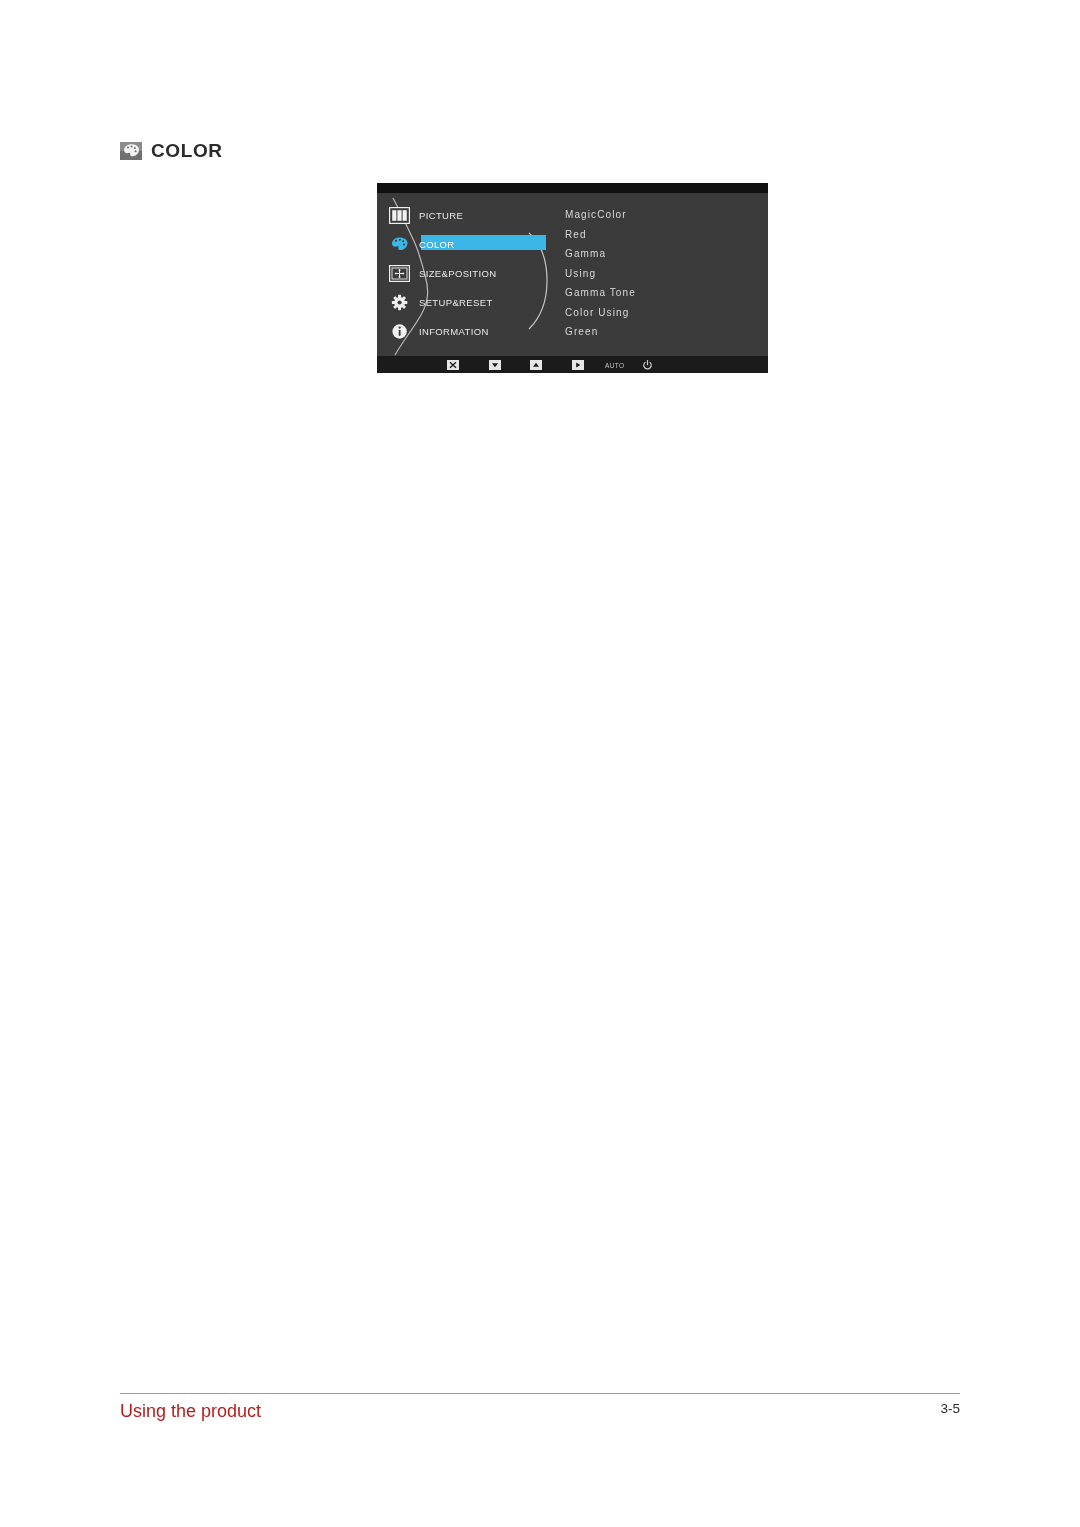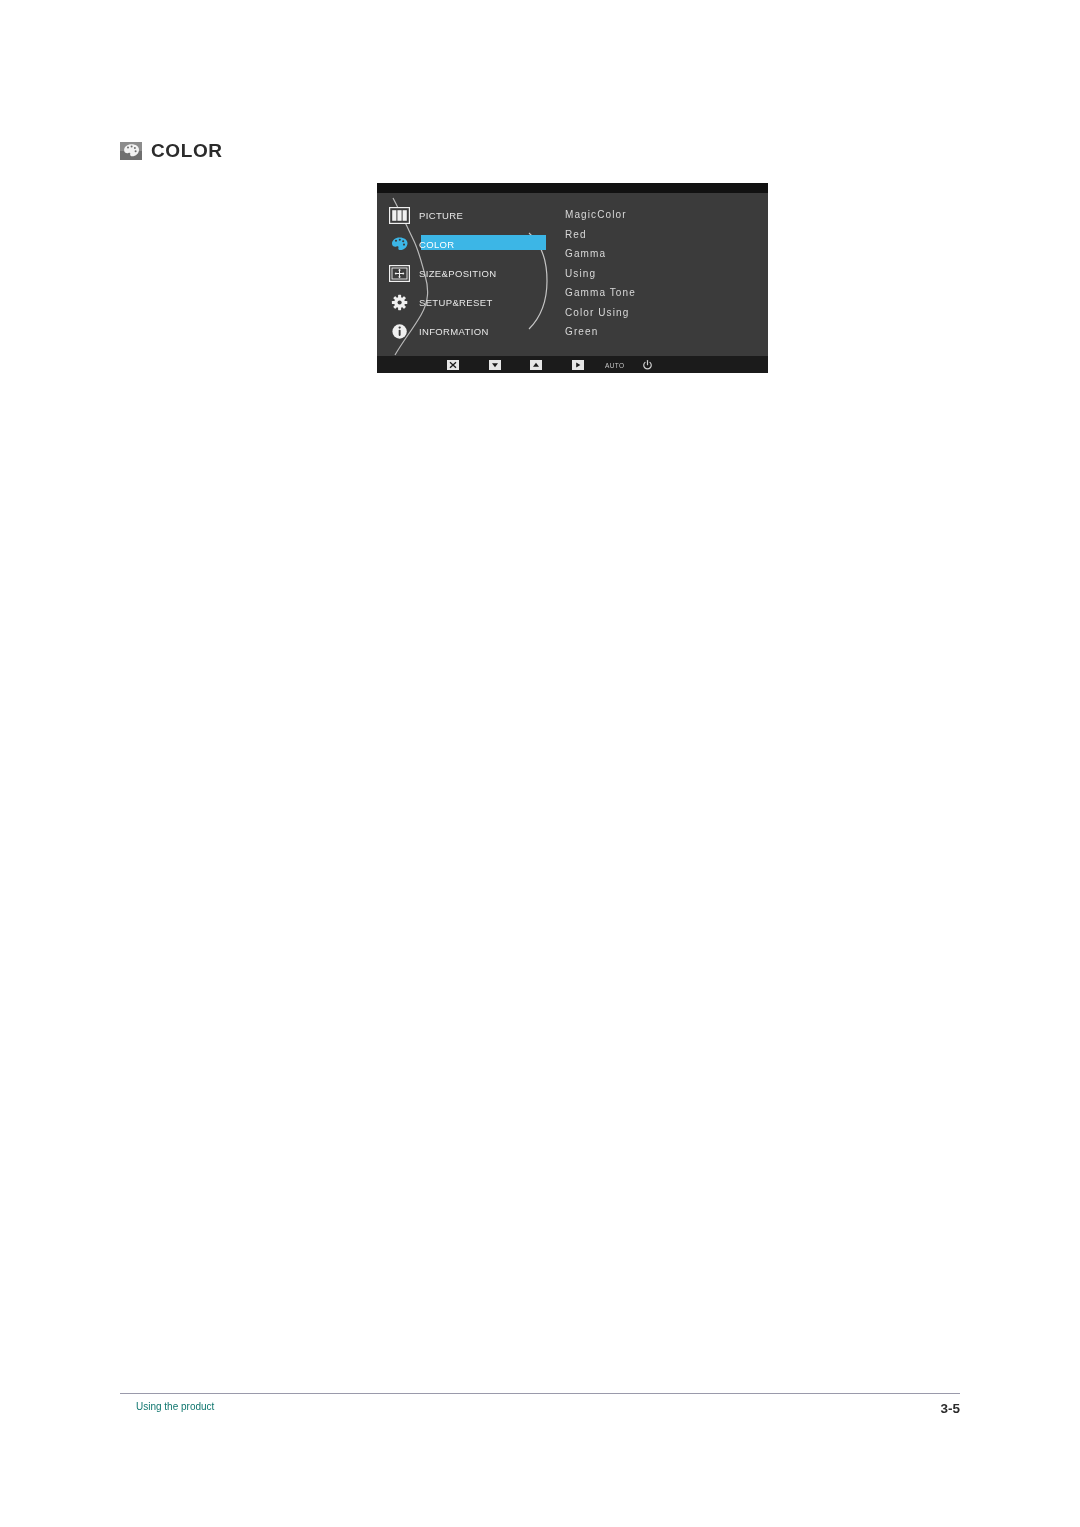--- a/index.html
+++ b/index.html
@@ -166,33 +166,33 @@
   .footer-rule {
     position: absolute;
     left: 120px;
     top: 1393px;
     width: 840px;
     height: 1px;
     background: #9a9aab;
   }
   .footer-left {
     position: absolute;
-    left: 136px;
+    left: 120px;
     top: 1401px;
-    font-size: 10px;
-    color: #0f766e;
+    font-size: 18px;
+    color: #b91c1c;
   }
   .footer-right {
     position: absolute;
     left: 920px;
     top: 1401px;
     width: 40px;
     text-align: right;
     font-size: 13.5px;
-    font-weight: bold;
+    font-weight: normal;
     color: #2b2b2b;
   }
 </style>
 </head>
 <body>
 
 <div class="section-heading">
   <span class="heading-icon">
     <svg viewBox="0 0 22 18" width="22" height="18" xmlns="http://www.w3.org/2000/svg">
       <rect x="0" y="0" width="22" height="18" fill="#6f6f6f"></rect>

